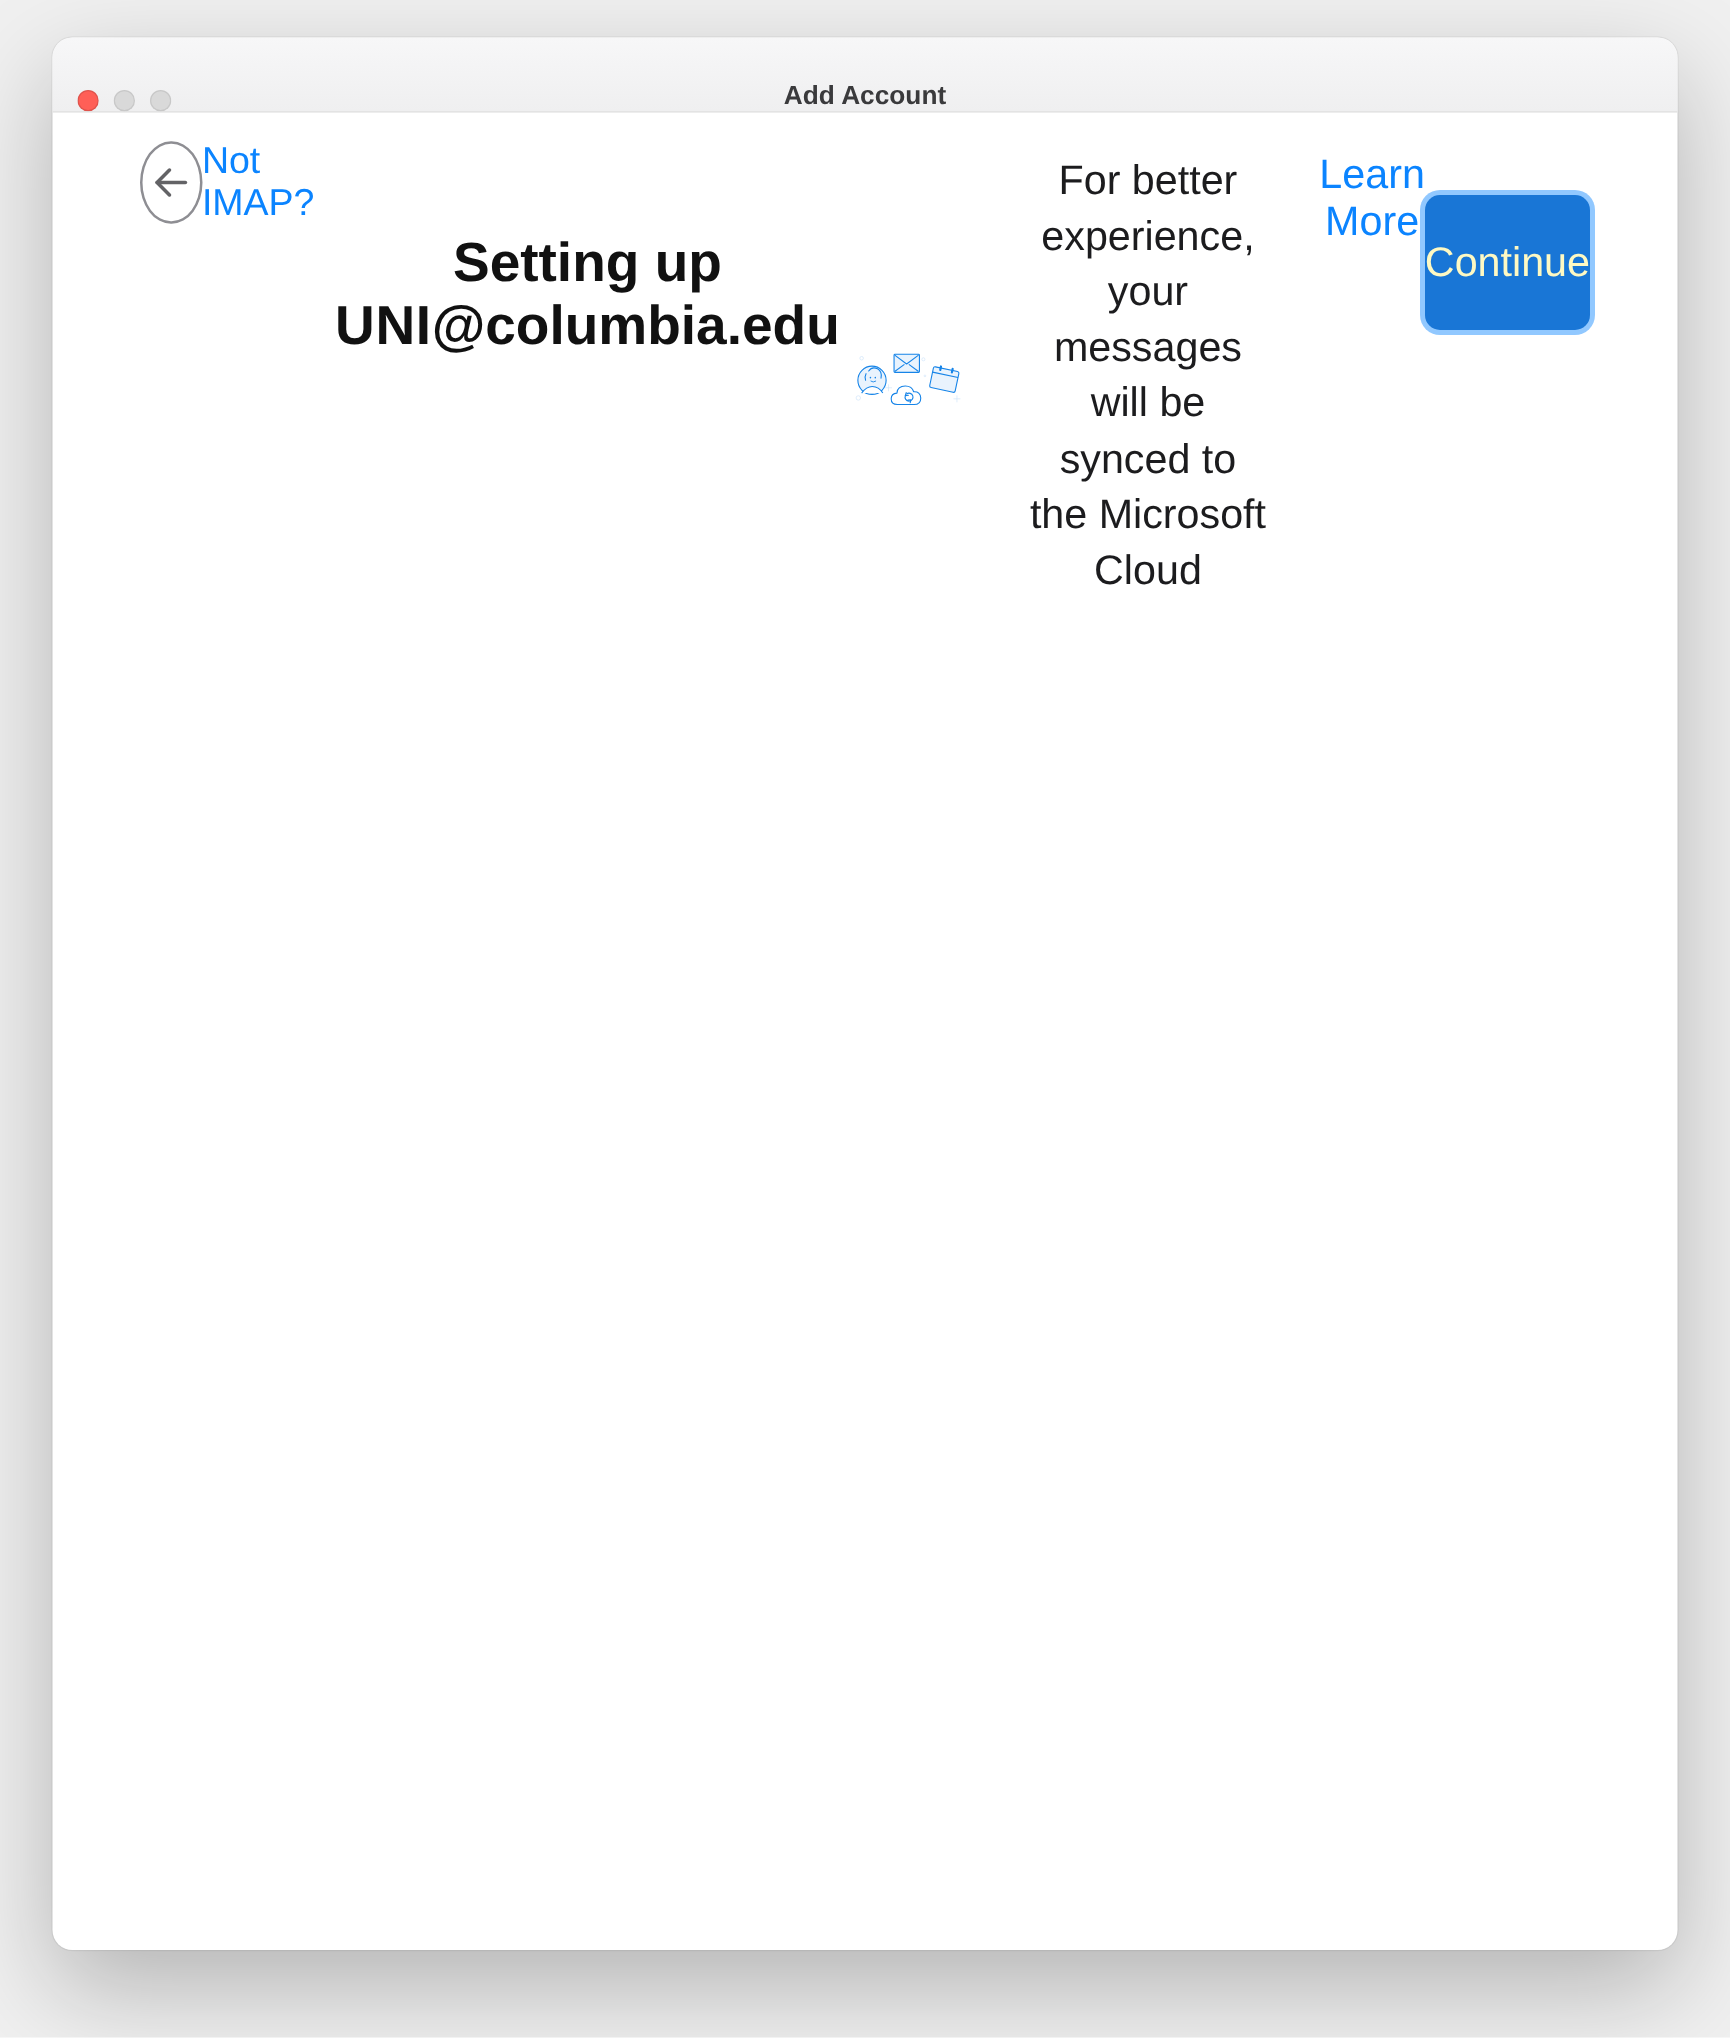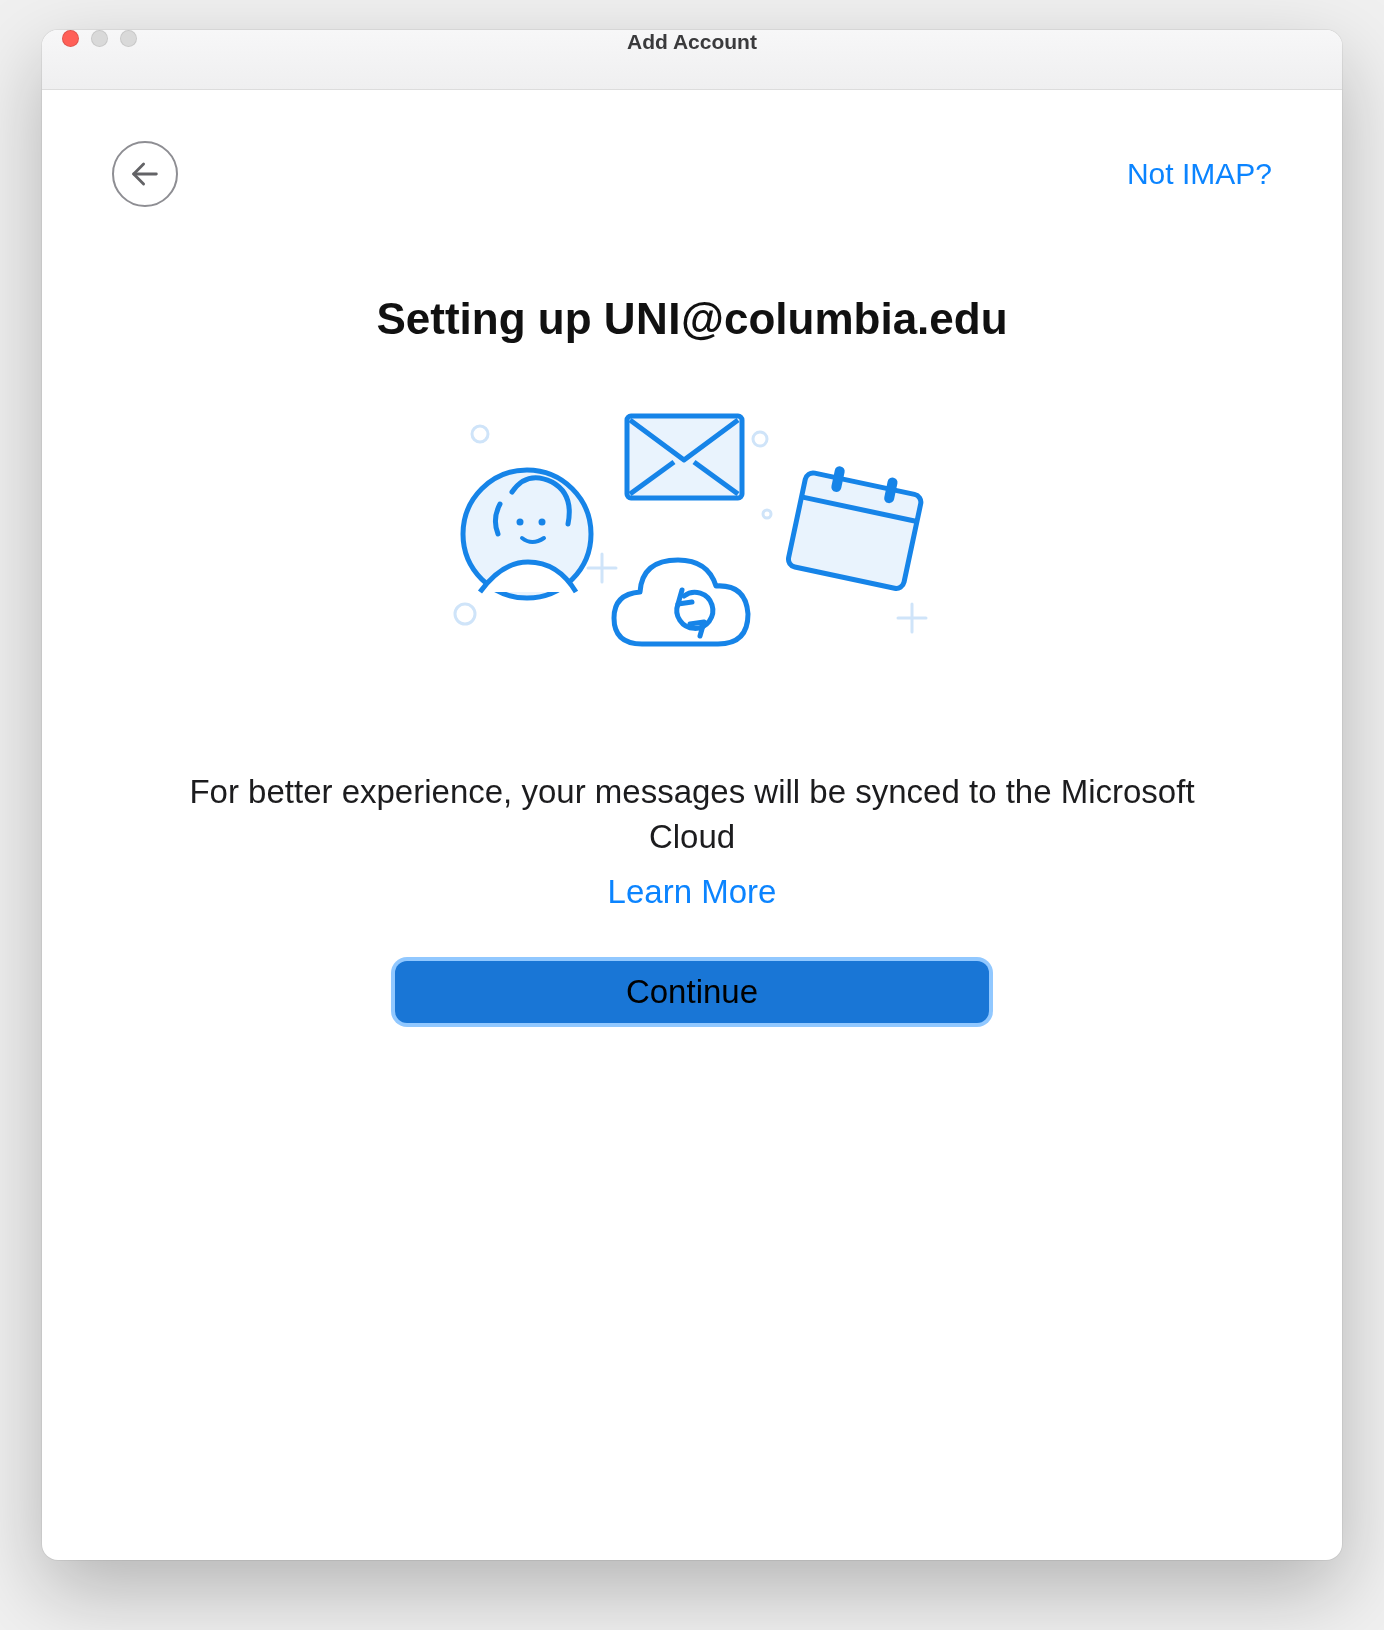--- a/index.html
+++ b/index.html
@@ -21,39 +21,39 @@
       box-shadow: 0 30px 80px rgba(0,0,0,0.25), 0 0 0 1px rgba(0,0,0,0.05);
       overflow: hidden;
       display: flex;
       flex-direction: column;
     }
     .titlebar {
       height: 60px;
       background: linear-gradient(#f7f7f8,#efeff0);
       border-bottom: 1px solid #dcdcdc;
       display: flex;
-      align-items: flex-start;
+      align-items: flex-end;
       position: relative;
     }
     .traffic-lights {
       display: flex;
       gap: 12px;
       margin-left: 20px;
     }
     .tl {
       width: 17px; height: 17px; border-radius: 50%;
     }
     .tl.red { background:#ff5f57; border:1px solid rgba(0,0,0,0.12);}
     .tl.grey1,.tl.grey2 { background:#d9d9d9; border:1px solid rgba(0,0,0,0.08);}
     .titlebar-title {
       position:absolute; left:0; right:0; text-align:center;
       font-size: 21px; font-weight: 700; color:#3a3a3c;
     }
     .content {
-      flex:1; padding: 44px 70px 0 70px; display:flex; flex-direction:column;
+      flex:1; padding: 16px 70px 0 70px; display:flex; flex-direction:row;
     }
     .topbar {
       display:flex; align-items:center; justify-content:space-between;
       height:80px;
     }
     .back-btn {
       width:66px; height:66px; border-radius:50%;
       border:2px solid #8e8e93; background:#fff;
       display:flex; align-items:center; justify-content:center;
       cursor:pointer;
@@ -76,23 +76,23 @@
       text-align:center; font-size:33px; color:#1c1c1e;
       line-height:1.35; padding: 0 40px; margin-top: 16px;
     }
     .learn-more {
       display:block; text-align:center; margin-top:14px; 
       color:#0b84ff; font-size:33px; cursor:pointer; font-weight:500;
     }
     .continue-btn {
       display:block;
       margin: 50px auto 0 auto;
-      width: 594px; height: 62px;
+      width: 594px; height: 108px;
       background:#1976d6;
-      color:#000000; font-size:33px; font-weight:500;
+      color:#fef9c3; font-size:33px; font-weight:500;
       border: none;
       border-radius: 12px;
       cursor:pointer;
       box-shadow: 0 0 0 4px rgba(11,132,255,0.45);
     }
   </style>
 </head>
 <body>
 
 <div class="window">

